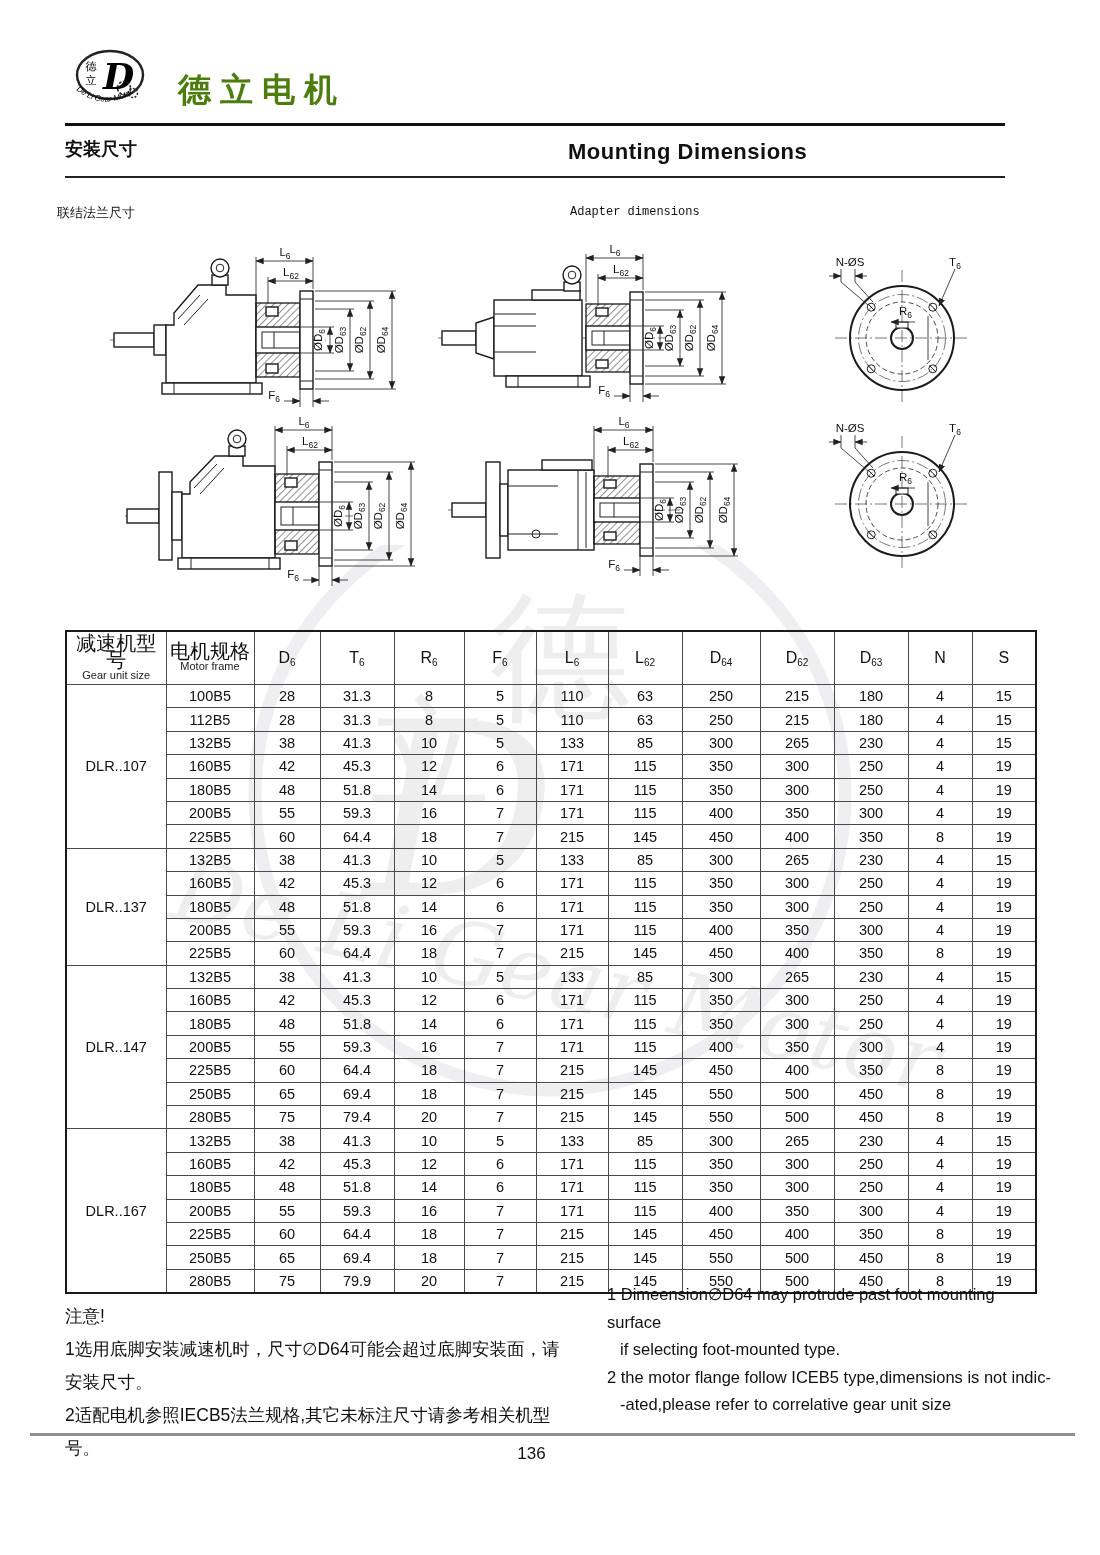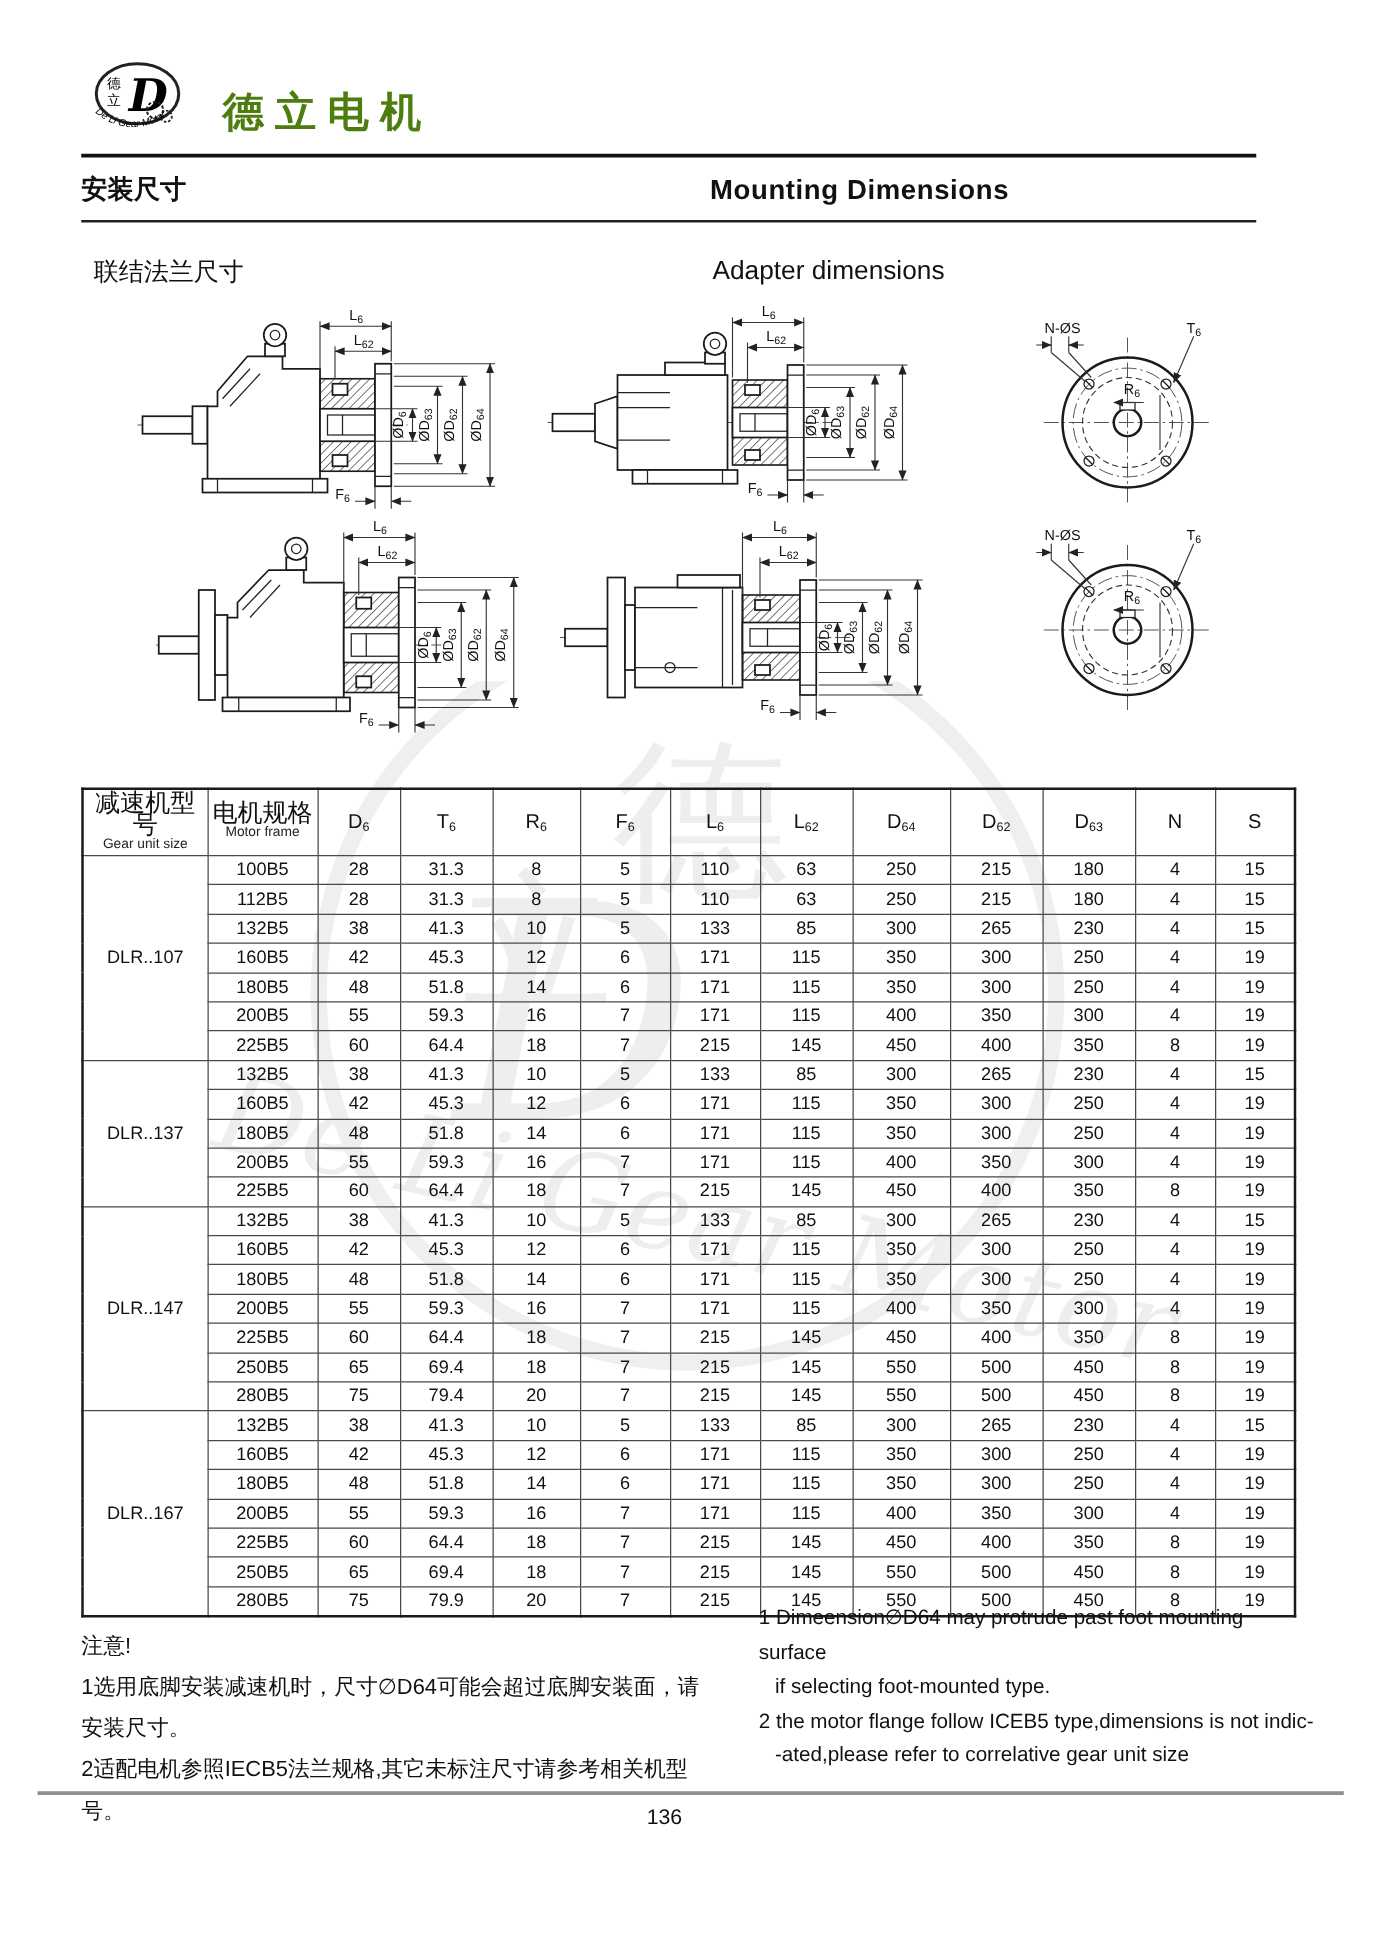--- a/index.html
+++ b/index.html
@@ -5,24 +5,24 @@
   html,body{margin:0;padding:0;background:#ffffff;}
   .page{position:relative;width:1100px;height:1555px;background:#fff;overflow:hidden;
         font-family:"Liberation Sans","DejaVu Sans",sans-serif;color:#111;}
   
   .logo-svg{position:absolute;left:70px;top:48px;}
   .brand-name{position:absolute;left:178px;top:68px;font-family:"DejaVu Serif","Liberation Serif",serif;
         font-weight:bold;font-size:33px;letter-spacing:9px;color:#4d7c0f;}
   .rule{position:absolute;background:#111;}
   .rule-header{left:65px;top:123px;width:940px;height:3px;}
   .rule-title{left:65px;top:176px;width:940px;height:2px;background:#222;}
-  .title-cn{position:absolute;left:65px;top:137px;font-size:21px;font-weight:bold;}
+  .title-cn{position:absolute;left:65px;top:137px;font-size:18px;font-weight:bold;}
   .title-en{position:absolute;left:568px;top:139px;font-size:22px;font-weight:bold;letter-spacing:0.5px;}
-  .sub-cn{position:absolute;left:75px;top:204px;font-size:20px;}
-  .sub-en{position:absolute;left:570px;top:205px;font-size:21px;}
+  .sub-cn{position:absolute;left:57px;top:204px;font-size:13px;}
+  .sub-en{position:absolute;left:570px;top:205px;font-size:12px;font-family:Liberation Mono, monospace;}
   
   .dw{position:absolute;}
   .dw .tl{stroke:#1b1b1b;stroke-width:1.4;fill:#fff;}
   .dw .tn{stroke:#1b1b1b;stroke-width:2;fill:none;}
   .dw .ml{stroke:#222;stroke-width:1;fill:none;}
   .dw .dim{stroke:#333;stroke-width:0.9;fill:none;}
   .dw .cl{stroke:#555;stroke-width:0.8;fill:none;stroke-dasharray:12 3 2 3;}
   .dw .dsh{stroke:#333;stroke-width:0.9;fill:none;stroke-dasharray:5 3;}
   .dw text{font-family:"Liberation Sans",sans-serif;font-size:11.5px;fill:#111;}
   .dw .ss{font-size:8.5px;}

